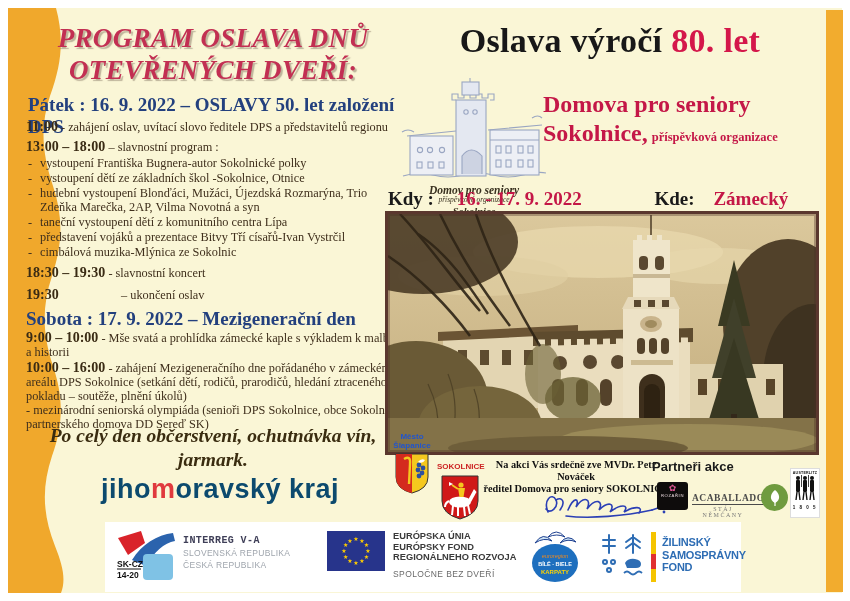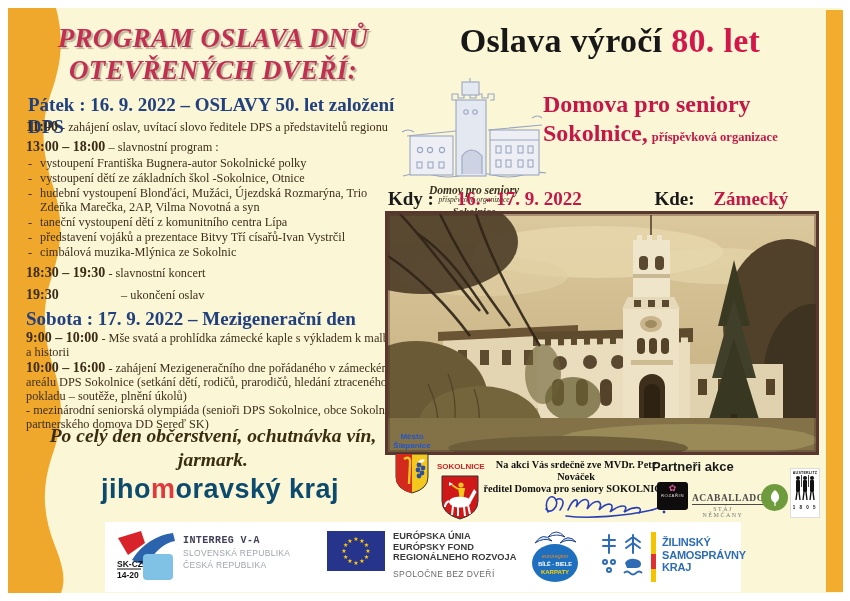--- a/index.html
+++ b/index.html
@@ -430,16 +430,16 @@
           <circle cx="16" cy="29" r="1" fill="#FFF"></circle>
           <circle cx="12" cy="37" r="1" fill="#FFF"></circle>
         <path d="M28,30 q3,-5 10,-4 q6,1 6,5 q0,4 -5,4 h-9 z"></path>
       </g>
       <path d="M27,40 q3,-3 6,0 q3,3 6,0 q3,-3 6,0" stroke="#2E6DB4" stroke-width="1.8" fill="none"></path>
     </svg>
     <div class="zil-stripe"></div>
     <div class="zil-txt">
       <span>ŽILINSKÝ</span><br>
       <span>SAMOSPRÁVNY</span><br>
-      <span>KRAJ</span>
+      <span>FOND</span>
     </div>
   </div>
 </div>
 
 </body></html>

